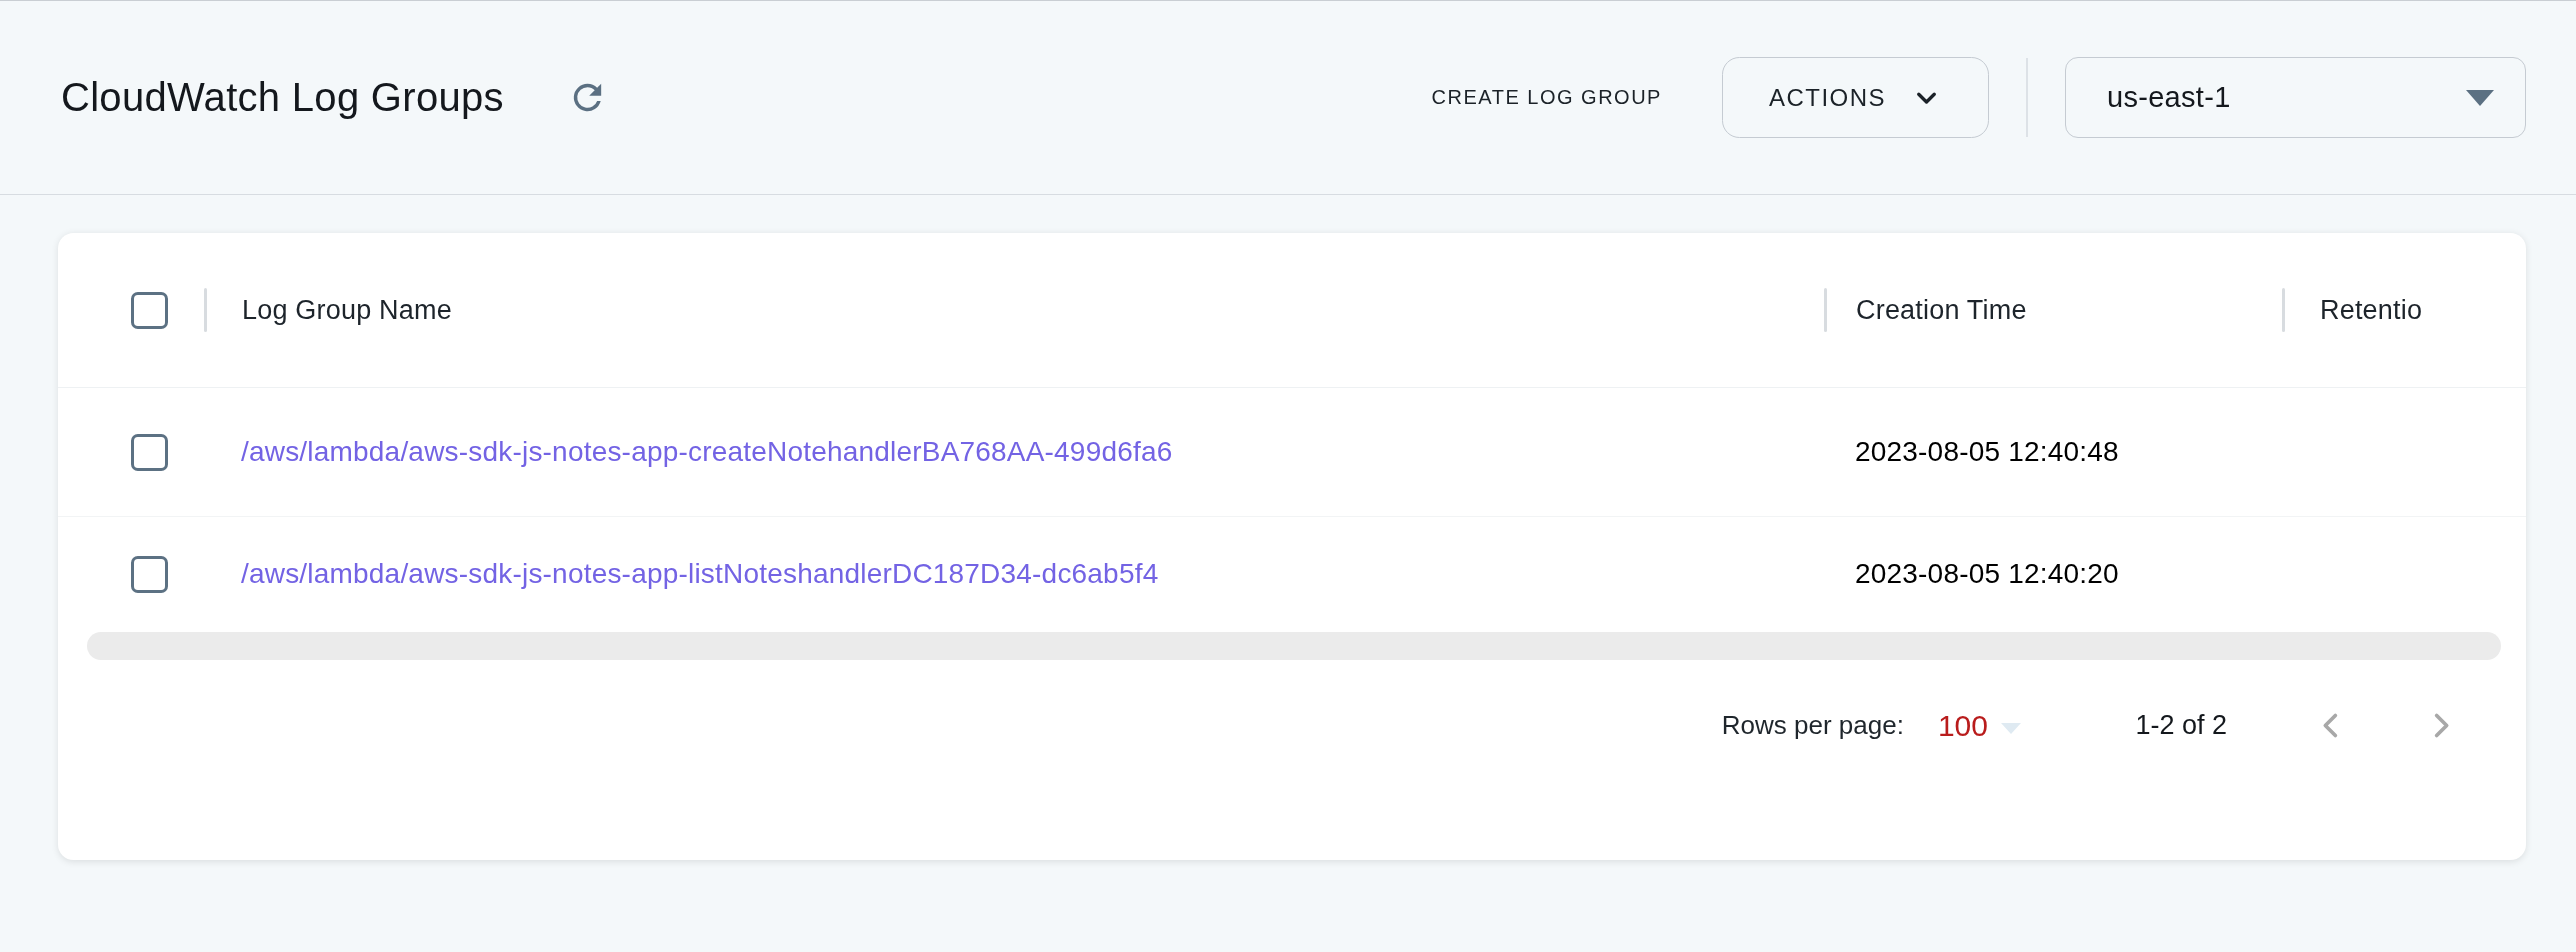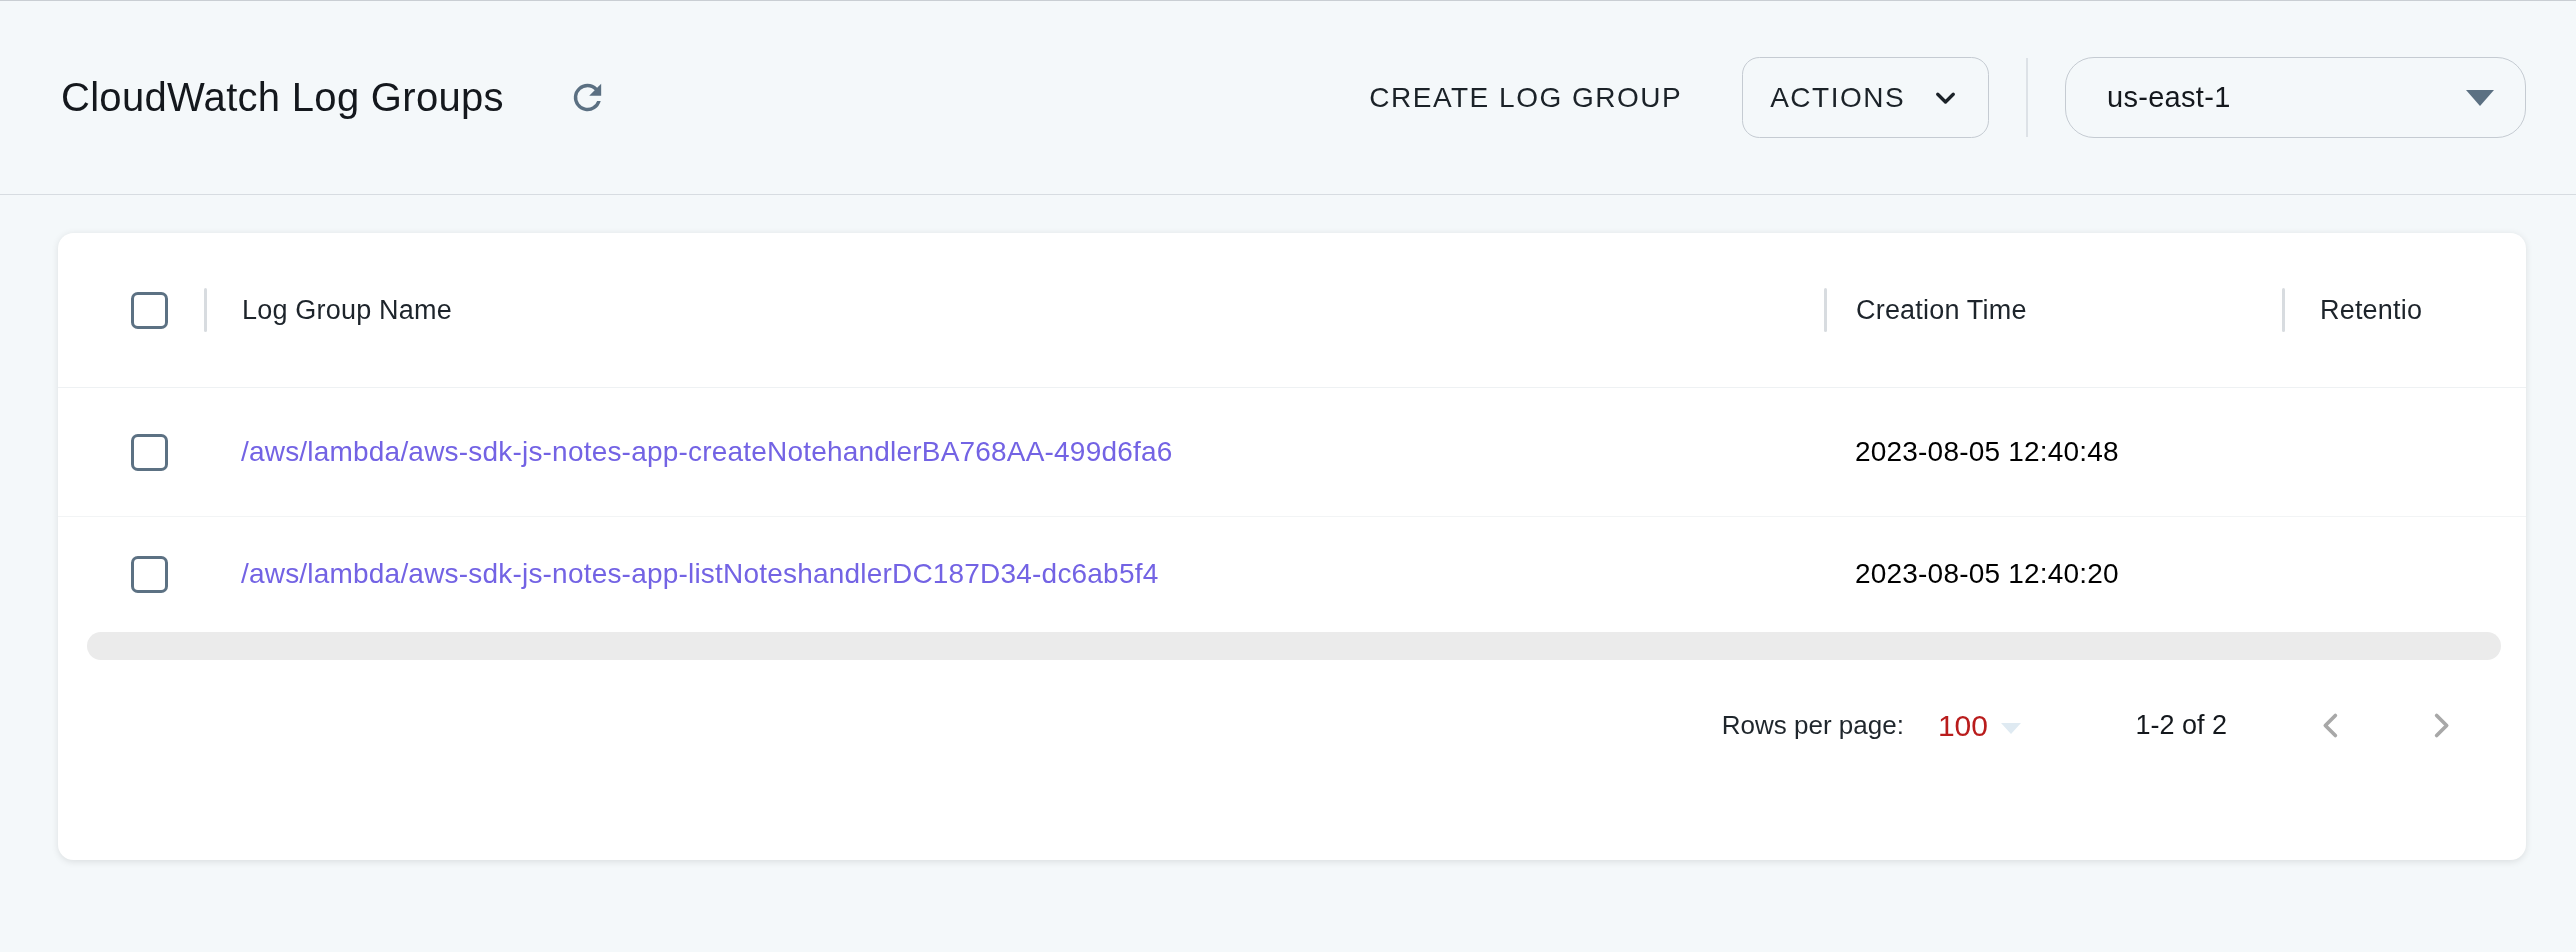--- a/index.html
+++ b/index.html
@@ -30,44 +30,44 @@
     display:flex; align-items:center; justify-content:center;
     background:none; border:none; cursor:pointer;
   }
   .topbar-right {
     margin-left:auto; margin-right:50px;
     display:flex; align-items:center;
   }
   .text-btn {
     background:none; border:none; cursor:pointer;
     font-family:inherit;
-    font-size:28px; font-weight:500; letter-spacing:1.5px;
+    font-size:20px; font-weight:500; letter-spacing:1.5px;
     color:#1b2228;
     margin-right:60px;
     text-transform:uppercase;
   }
   .outline-btn {
     height:81px;
     border:1.9px solid #c5cbd2; border-radius:17.4px;
     background:transparent; cursor:pointer;
     display:flex; align-items:center;
     font-family:inherit;
-    font-size:28px; font-weight:500; letter-spacing:1.5px;
+    font-size:24px; font-weight:500; letter-spacing:1.5px;
     color:#1b2228;
-    padding:0 27px;
+    padding:0 46px;
   }
   .actions-btn .chev { margin-left:25px; display:flex; align-items:center; }
   .vert-divider {
     width:1.9px; height:79px; background:#dde2e7;
     margin:0 37px;
   }
   .region-select {
     position:relative;
     width:461px; height:81px;
-    border:1.9px solid #c5cbd2; border-radius:29px;
+    border:1.9px solid #c5cbd2; border-radius:13px;
     background:transparent; cursor:pointer;
     display:flex; align-items:center;
     font-family:inherit;
     font-size:29px; font-weight:400; color:#14181d;
     padding-left:41px; letter-spacing:0.3px;
   }
   .caret-down {
     position:absolute; right:31px; top:50%; margin-top:-7.7px;
     width:0; height:0;
     border-left:14.5px solid transparent;

